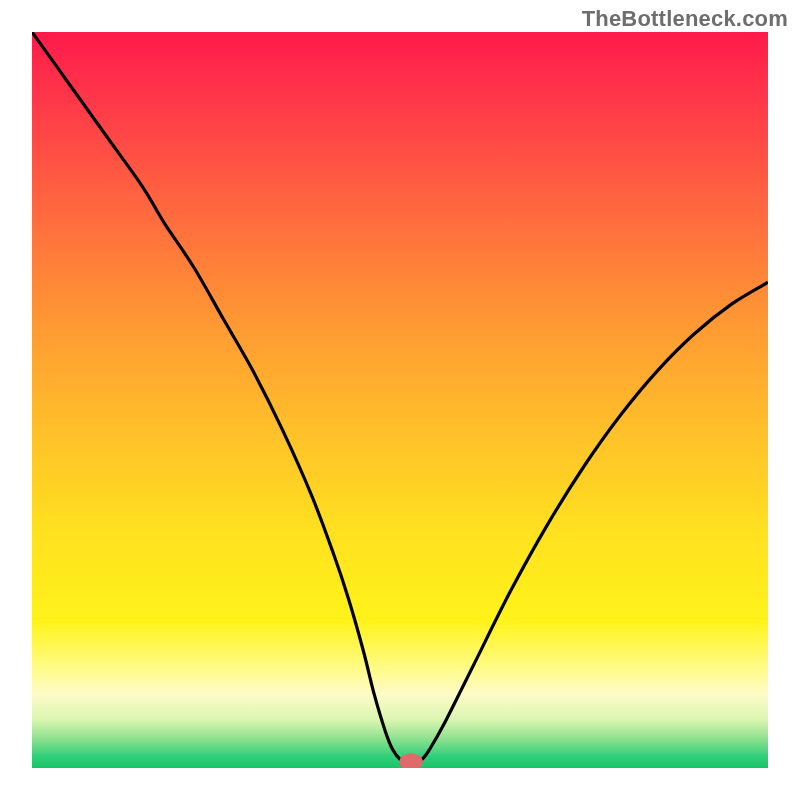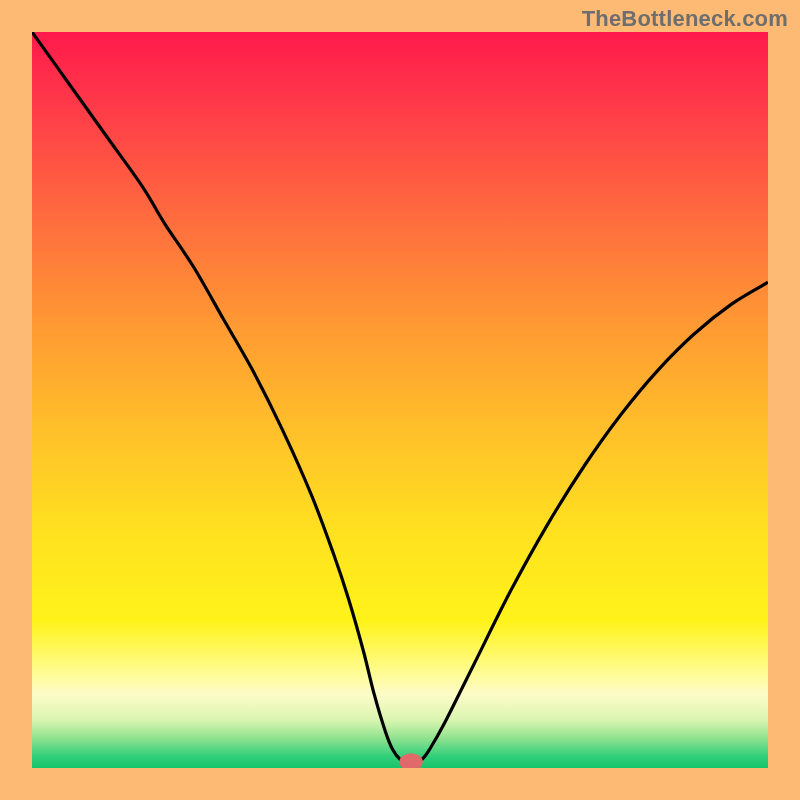--- a/index.html
+++ b/index.html
@@ -7,21 +7,21 @@
     padding: 0;
     width: 800px;
     height: 800px;
     background: #000;
     overflow: hidden;
   }
   .frame {
     position: relative;
     width: 800px;
     height: 800px;
-    background: #fdba74;
+    background: #ffffff;
   }
   .plot {
     position: absolute;
     left: 32px;
     top: 32px;
     width: 736px;
     height: 736px;
     overflow: hidden;
   }
   .watermark {

